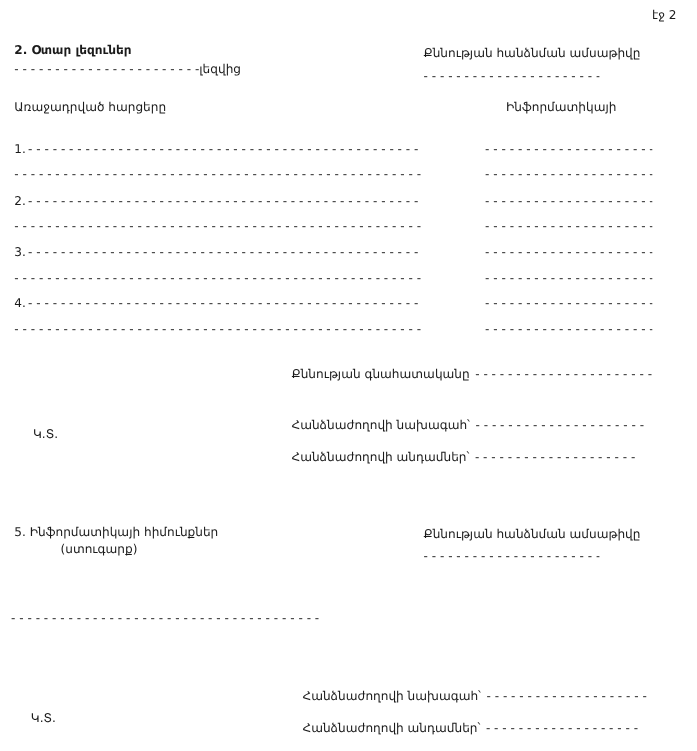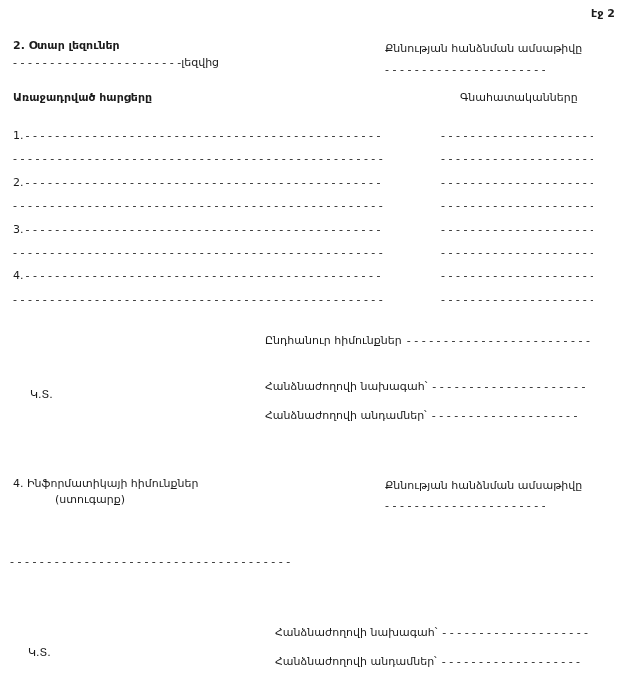--- a/index.html
+++ b/index.html
@@ -8,21 +8,21 @@
     width:634px;
     height:683px;
     background:#ffffff;
     font-family:"DejaVu Sans", sans-serif;
     font-size:11px;
     color:#1b1b1b;
     overflow:hidden;
   }
   .abs{position:absolute;white-space:nowrap;}
   .clip{overflow:hidden;}
-  .page-num{position:absolute;top:7px;right:19px;font-weight:bold;}
+  .page-num{position:absolute;top:7px;right:19px;font-weight:normal;}
   .lbl{margin-right:5px;}
   
   .qa{position:absolute;left:13px;top:129px;width:580px;}
   .qa-line{display:flex;justify-content:space-between;height:23.4px;align-items:flex-start;}
   .q{width:373px;overflow:hidden;white-space:nowrap;}
   .g{width:152px;overflow:hidden;white-space:nowrap;}
   .qnum{margin-right:2px;}
 </style>
 </head>
 <body>
@@ -30,22 +30,22 @@
 <div class="page">
 
   <div class="page-num">էջ 2</div>
 
   <div class="abs" style="left:13px;top:39px;font-weight:bold;">2. Օտար լեզուներ</div>
   <div class="abs" style="left:385px;top:42px;">Քննության հանձնման ամսաթիվը</div>
 
   <div class="abs clip" style="left:13px;top:56px;width:218px;">- - - - - - - - - - - - - - - - - - - - - - -լեզվից</div>
   <div class="abs clip" style="left:385px;top:63px;width:160px;">- - - - - - - - - - - - - - - - - - - - - -</div>
 
-  <div class="abs" style="left:13px;top:91px;font-weight:bold;">Առաջադրված հարցերը</div>
-  <div class="abs" style="left:460px;top:91px;">Գնահատականները</div>
+  <div class="abs" style="left:13px;top:91px;">Առաջադրված հարցերը</div>
+  <div class="abs" style="left:460px;top:91px;">Ինֆորմատիկայի</div>
 
   <div class="qa">
 
     <div class="qa-line">
       <span class="q"><span class="qnum">1.</span><span>- - - - - - - - - - - - - - - - - - - - - - - - - - - - - - - - - - - - - - - - - - - - - - - -</span></span>
       <span class="g">- - - - - - - - - - - - - - - - - - - - - -</span>
     </div>
     <div class="qa-line">
       <span class="q">- - - - - - - - - - - - - - - - - - - - - - - - - - - - - - - - - - - - - - - - - - - - - - - - - -</span>
       <span class="g">- - - - - - - - - - - - - - - - - - - - - -</span>
@@ -74,32 +74,32 @@
       <span class="g">- - - - - - - - - - - - - - - - - - - - - -</span>
     </div>
     <div class="qa-line">
       <span class="q">- - - - - - - - - - - - - - - - - - - - - - - - - - - - - - - - - - - - - - - - - - - - - - - - - -</span>
       <span class="g">- - - - - - - - - - - - - - - - - - - - - -</span>
     </div>
 
   </div>
 
   <div class="abs clip" style="left:265px;top:334px;width:328px;">
-    <span class="lbl">Ընդհանուր հիմունքներ</span><span>- - - - - - - - - - - - - - - - - - - - - - - - -</span>
+    <span class="lbl">Քննության գնահատականը</span><span>- - - - - - - - - - - - - - - - - - - - - - - - -</span>
   </div>
 
   <div class="abs clip" style="left:265px;top:380px;width:328px;">
     <span class="lbl">Հանձնաժողովի նախագահ՝</span><span>- - - - - - - - - - - - - - - - - - - - -</span>
   </div>
   <div class="abs" style="left:30px;top:388px;">Կ.Տ.</div>
   <div class="abs clip" style="left:265px;top:409px;width:328px;">
     <span class="lbl">Հանձնաժողովի անդամներ՝</span><span>- - - - - - - - - - - - - - - - - - - -</span>
   </div>
 
-  <div class="abs" style="left:13px;top:477px;">4. Ինֆորմատիկայի հիմունքներ</div>
+  <div class="abs" style="left:13px;top:477px;">5. Ինֆորմատիկայի հիմունքներ</div>
   <div class="abs" style="left:55px;top:493px;">(ստուգարք)</div>
   <div class="abs" style="left:385px;top:479px;">Քննության հանձնման ամսաթիվը</div>
   <div class="abs clip" style="left:385px;top:499px;width:160px;">- - - - - - - - - - - - - - - - - - - - - -</div>
 
   <div class="abs clip" style="left:10px;top:555px;width:280px;">- - - - - - - - - - - - - - - - - - - - - - - - - - - - - - - - - - - - - -</div>
 
   <div class="abs clip" style="left:275px;top:626px;width:318px;">
     <span class="lbl">Հանձնաժողովի նախագահ՝</span><span>- - - - - - - - - - - - - - - - - - - -</span>
   </div>
   <div class="abs" style="left:28px;top:646px;">Կ.Տ.</div>

